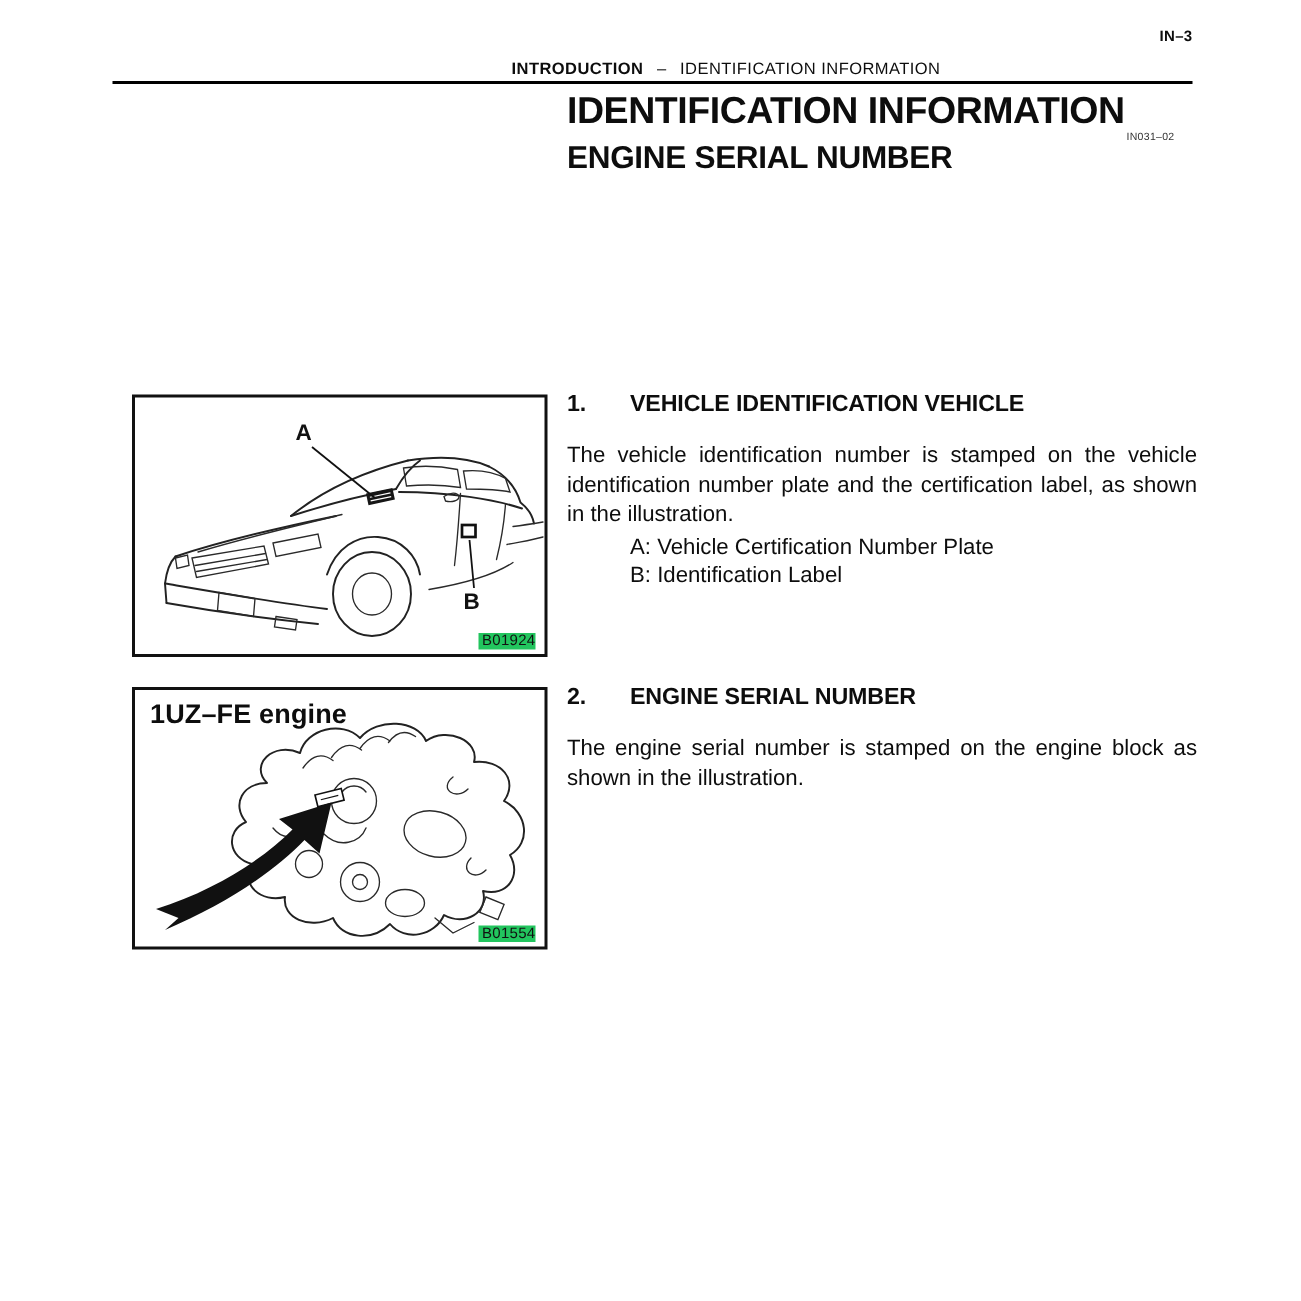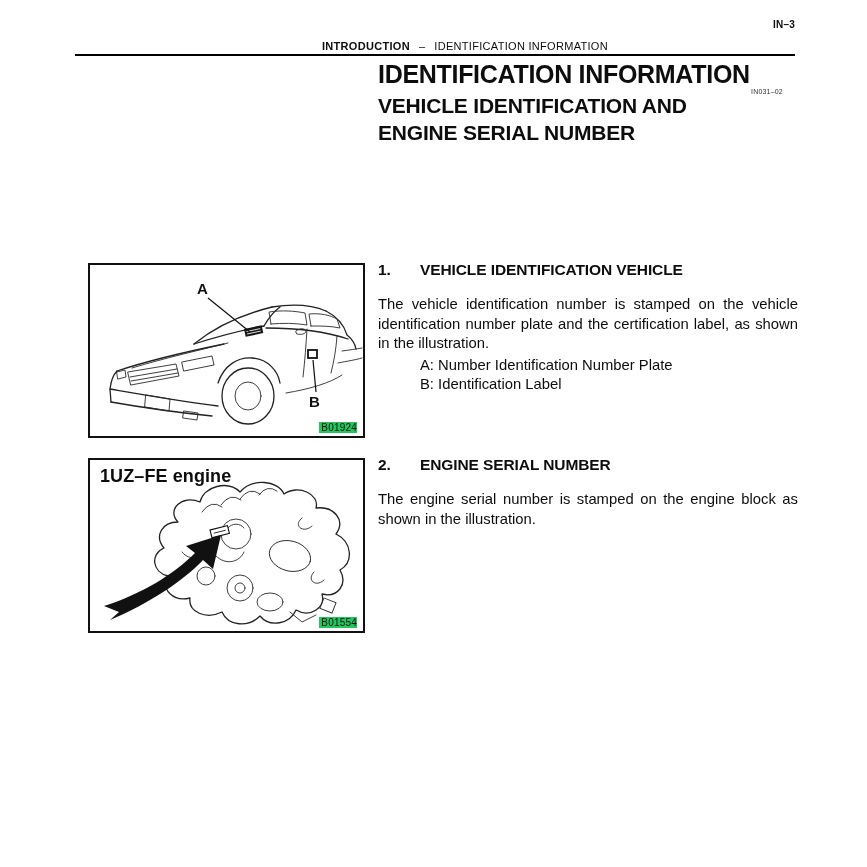--- a/index.html
+++ b/index.html
@@ -12,21 +12,21 @@
     overflow: hidden;
   }
   .abs { position: absolute; }
 
   
   .page-number {
     top: 19px; right: 72px;
     font-size: 10px; font-weight: bold; letter-spacing: 0.2px;
   }
   .running-header {
-    top: 40px; left: 322px;
+    top: 40px; left: 341px;
     font-size: 11px; letter-spacing: 0.3px; white-space: nowrap;
   }
   .running-header .sec { font-weight: bold; }
   .running-header .sep { margin: 0 9px; }
   .header-rule {
     top: 54px; left: 75px; width: 720px; height: 2px;
     background: #000;
   }
 
   
@@ -94,21 +94,20 @@
 
 <div class="abs page-number">IN–3</div>
 <div class="abs running-header">
   <span class="sec">INTRODUCTION</span><span class="sep">–</span><span>IDENTIFICATION INFORMATION</span>
 </div>
 <div class="abs header-rule"></div>
 
 <div class="abs page-title">IDENTIFICATION INFORMATION</div>
 <div class="abs title-code">IN031–02</div>
 <div class="abs page-subtitle">
-  <div>VEHICLE IDENTIFICATION AND</div>
   <div>ENGINE SERIAL NUMBER</div>
 </div>
 
 <div class="abs figure-box fig1">
   <svg viewBox="0 0 273 171">
 
     <path class="lineart" d="M 27,106 C 60,95 100,86 134,79"></path>
     <path class="lineart-thin" d="M 42,103 C 75,93 110,85 138,78"></path>
     <path class="lineart" d="M 104,79 C 135,69 158,64 174,61"></path>
 
@@ -194,21 +193,21 @@
   <div class="figure-code">B01554</div>
 </div>
 
 <div class="abs section s1">
   <div class="section-heading">
     <span class="num">1.</span>
     <span>VEHICLE IDENTIFICATION VEHICLE</span>
   </div>
   <div class="section-body">The vehicle identification number is stamped on the vehicle identification number plate and the certification label, as shown in the illustration.</div>
   <div class="callout-list">
-    <div class="callout-item">A: Number Identification Number Plate</div>
+    <div class="callout-item">A: Vehicle Certification Number Plate</div>
     <div class="callout-item">B: Identification Label</div>
   </div>
 </div>
 
 <div class="abs section s2">
   <div class="section-heading">
     <span class="num">2.</span>
     <span>ENGINE SERIAL NUMBER</span>
   </div>
   <div class="section-body">The engine serial number is stamped on the engine block as shown in the illustration.</div>

